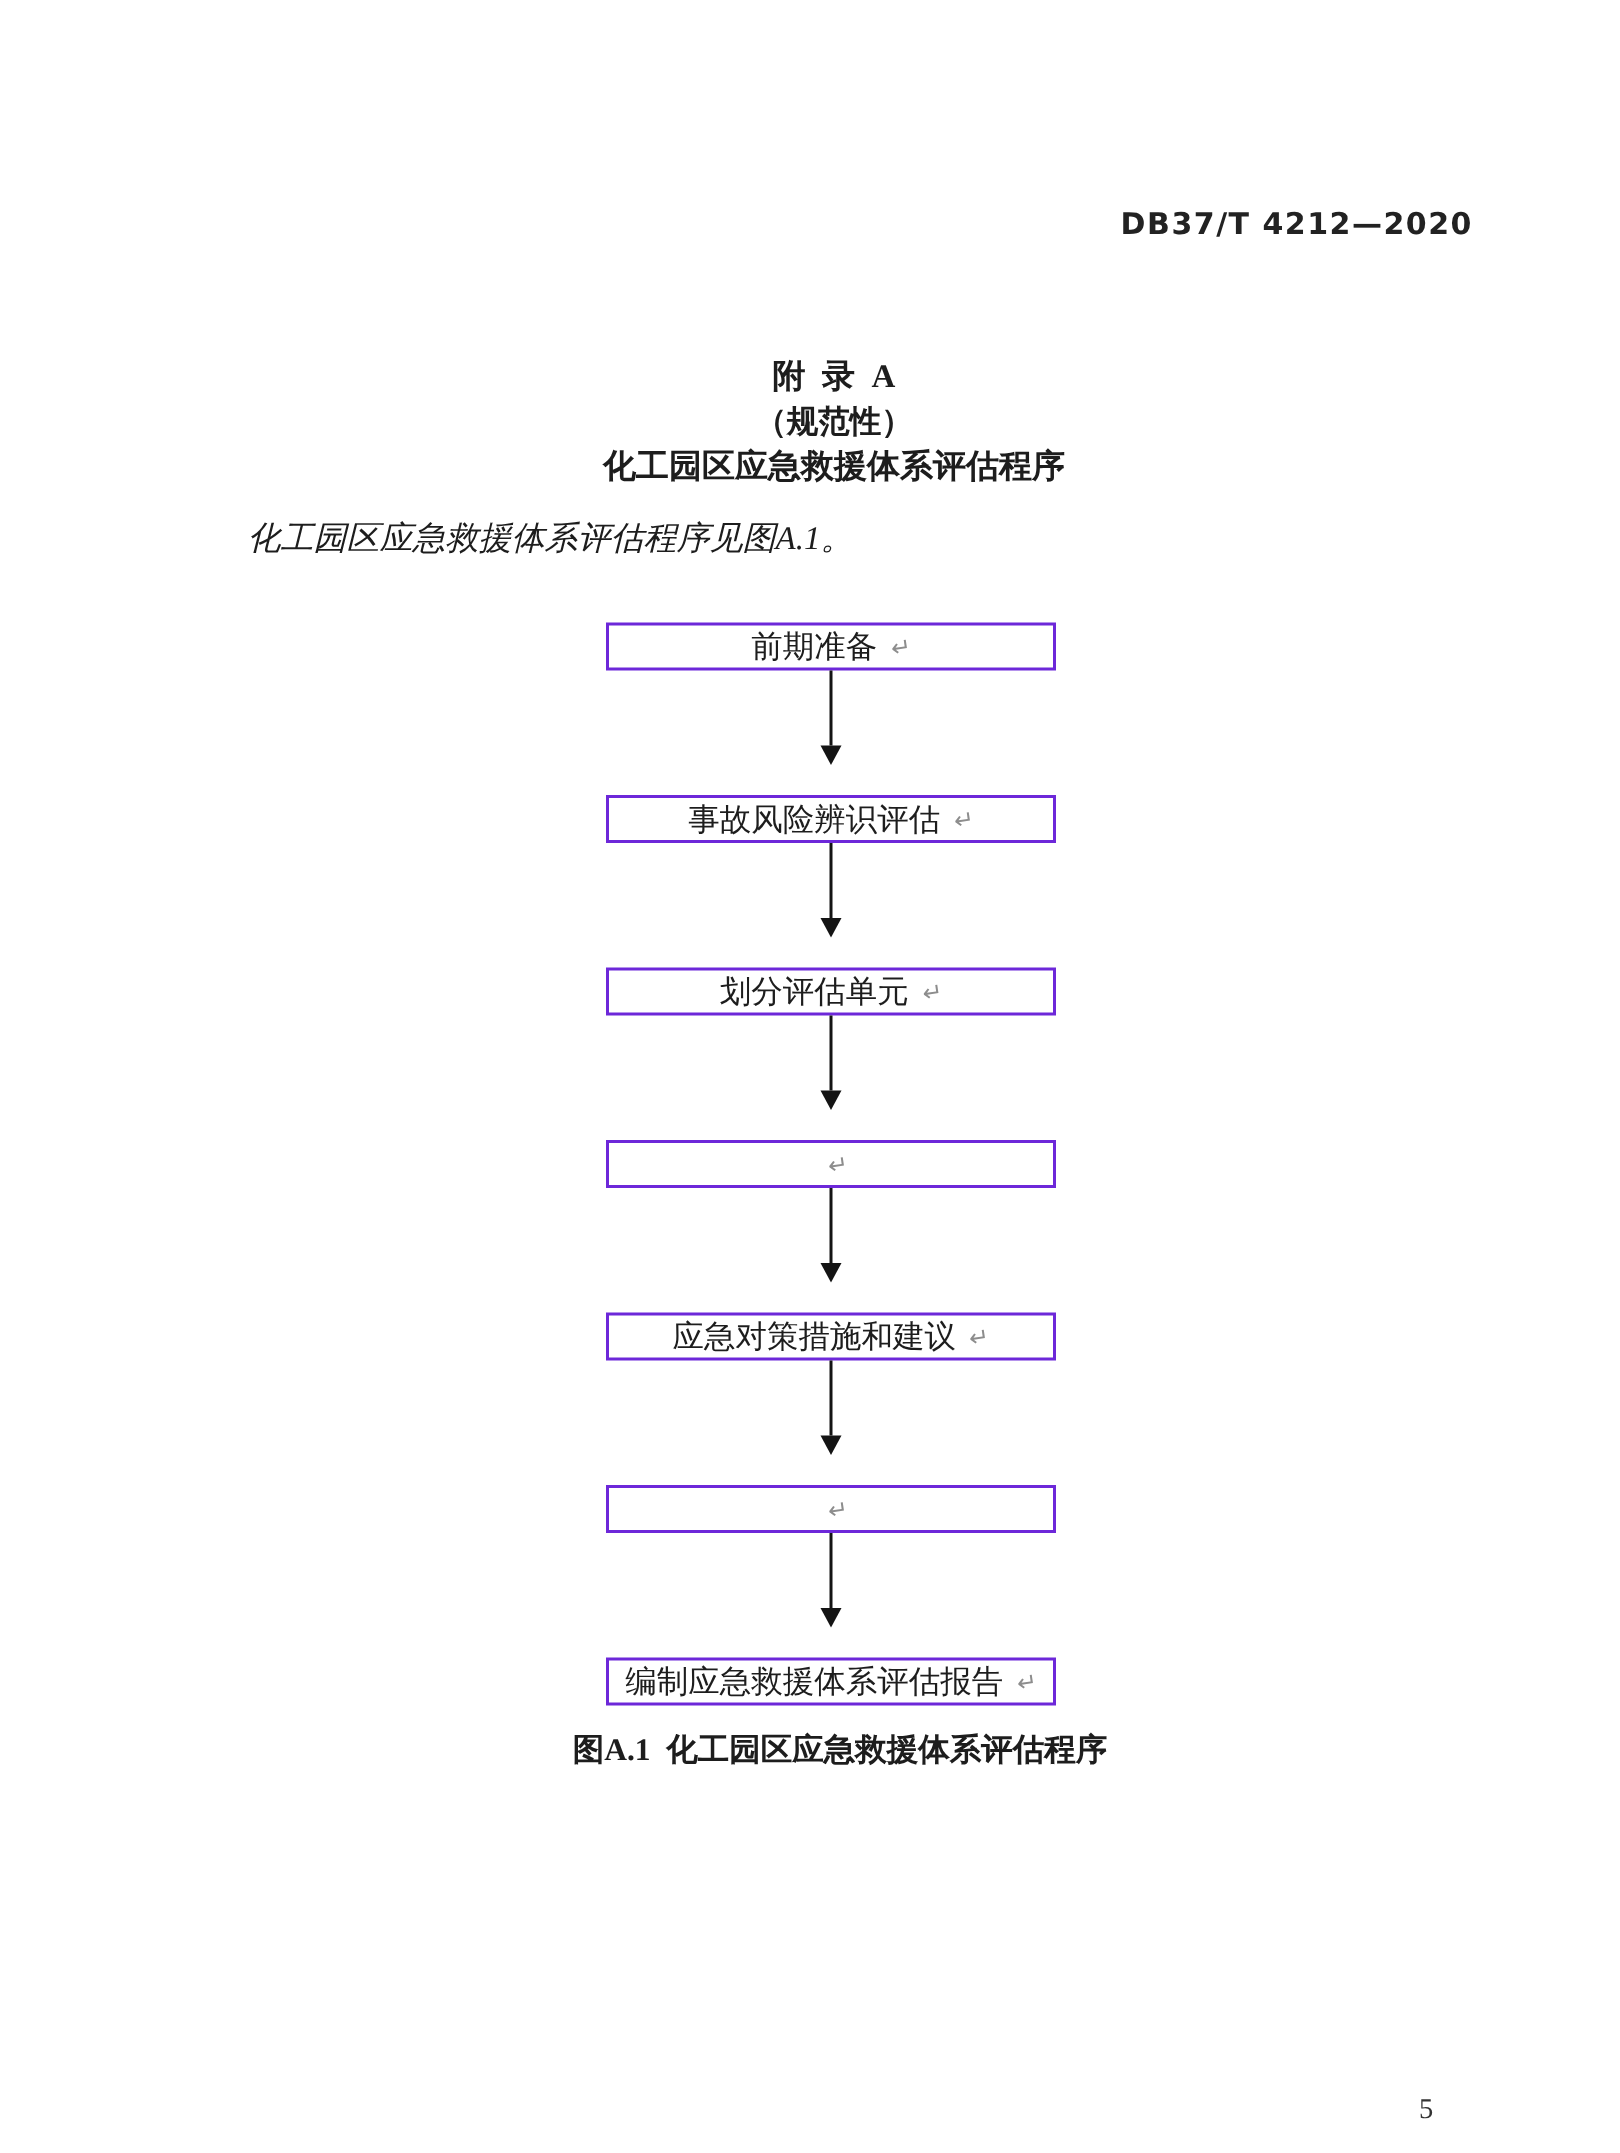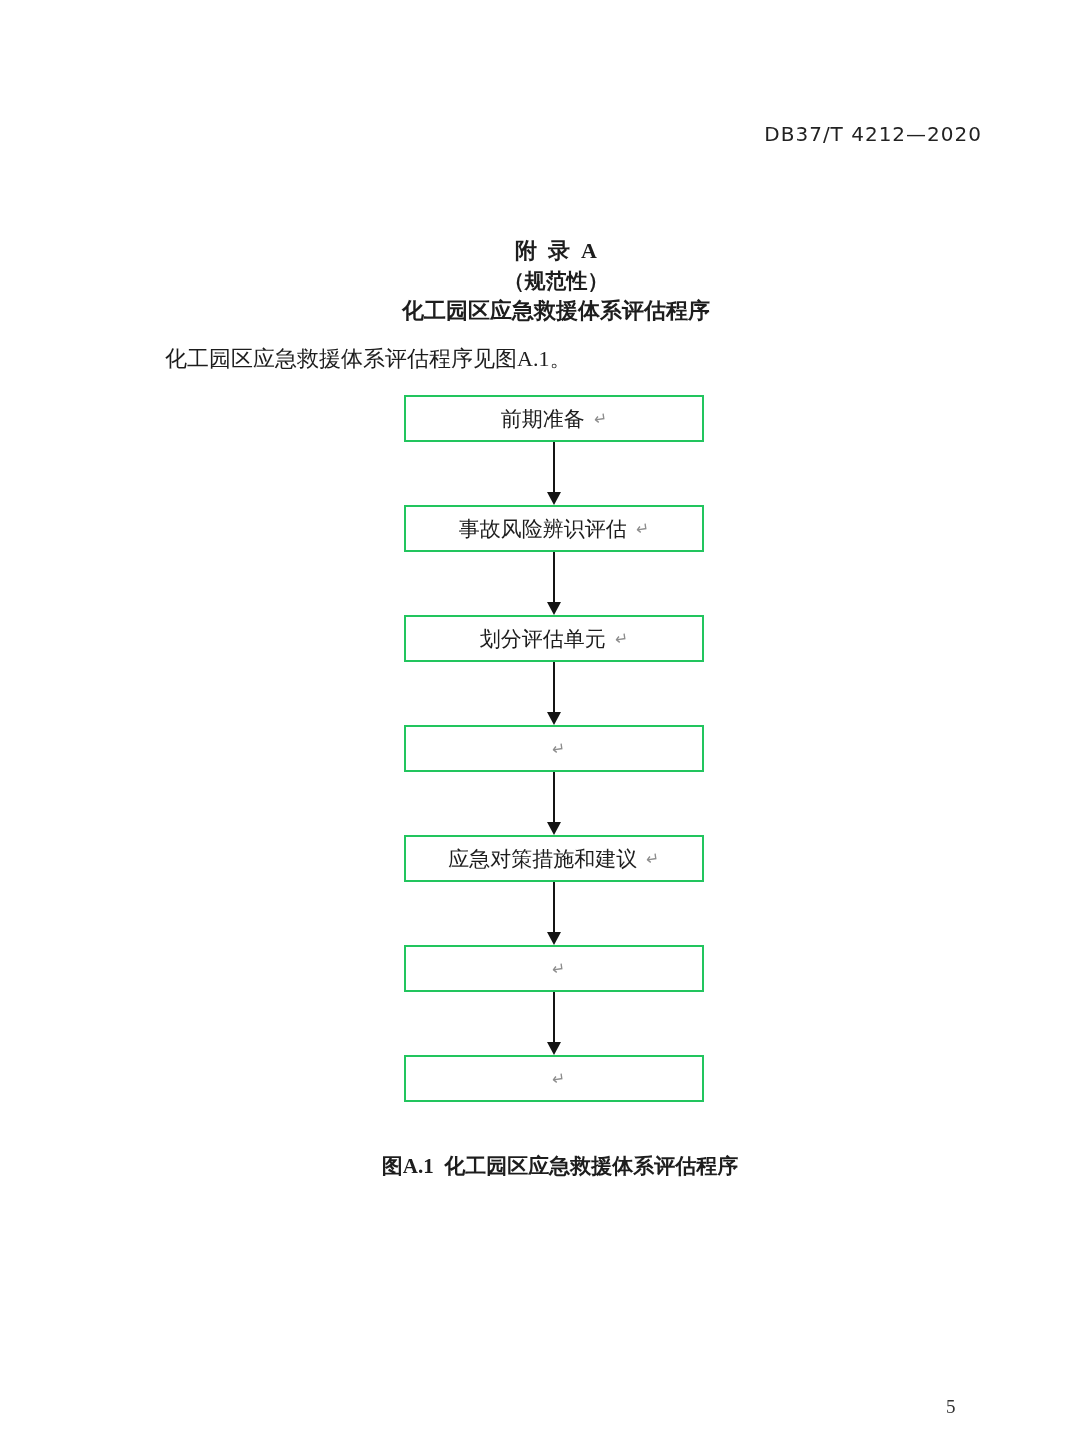--- a/index.html
+++ b/index.html
@@ -11,25 +11,25 @@
     position: relative;
     width: 1080px;
     height: 1435px;
     background: #ffffff;
     font-family: "Liberation Serif", "DejaVu Serif", serif;
     color: #1d1d1d;
     overflow: hidden;
   }
   .doc-header {
     position: absolute;
-    top: 122px;
+    top: 137px;
     right: 98px;
     font-family: "DejaVu Sans", "Liberation Sans", sans-serif;
     font-size: 20px;
-    font-weight: normal;
+    font-weight: bold;
     letter-spacing: 1px;
     color: #222;
   }
   .title-block {
     position: absolute;
     top: 236px;
     left: 16px; 
     width: 1080px;
     text-align: center;
   }
@@ -51,42 +51,44 @@
     white-space: pre;
     line-height: 30px;
   }
   .intro {
     position: absolute;
     top: 344px;
     left: 165px;
     font-size: 22px;
     color: #1d1d1d;
     white-space: pre;
+    font-style: italic;
   }
   .flowchart {
     position: absolute;
     top: 395px;
     left: 404px;
     width: 300px;
     display: flex;
     flex-direction: column;
     align-items: center;
   }
   .fc-box {
     box-sizing: border-box;
     width: 300px;
-    height: 47px;
-    border: 2px solid #22c55e;
+    height: 32px;
+    border: 2px solid #6d28d9;
     background: #ffffff;
     display: flex;
     align-items: center;
     justify-content: center;
     font-size: 21px;
     color: #1d1d1d;
     white-space: nowrap;
+    margin-top: 20px;
   }
   .ret-mark {
     font-family: "DejaVu Sans", sans-serif;
     color: #8d8d8d;
     font-size: 16px;
     margin-left: 9px;
     transform: rotate(-8deg);
     display: inline-block;
   }
   .fc-arrow {
@@ -189,20 +191,21 @@
 
     <div class="fc-box">
       <span class="ret-mark">↵</span>
     </div>
     <div class="fc-arrow">
       <div class="fc-line"></div>
       <div class="fc-head"></div>
     </div>
 
     <div class="fc-box">
+      <span>编制应急救援体系评估报告</span>
       <span class="ret-mark">↵</span>
     </div>
 
   </div>
 
   <div class="figure-caption">图A.1  化工园区应急救援体系评估程序</div>
 
   <div class="page-number">5</div>
 
 </div>

